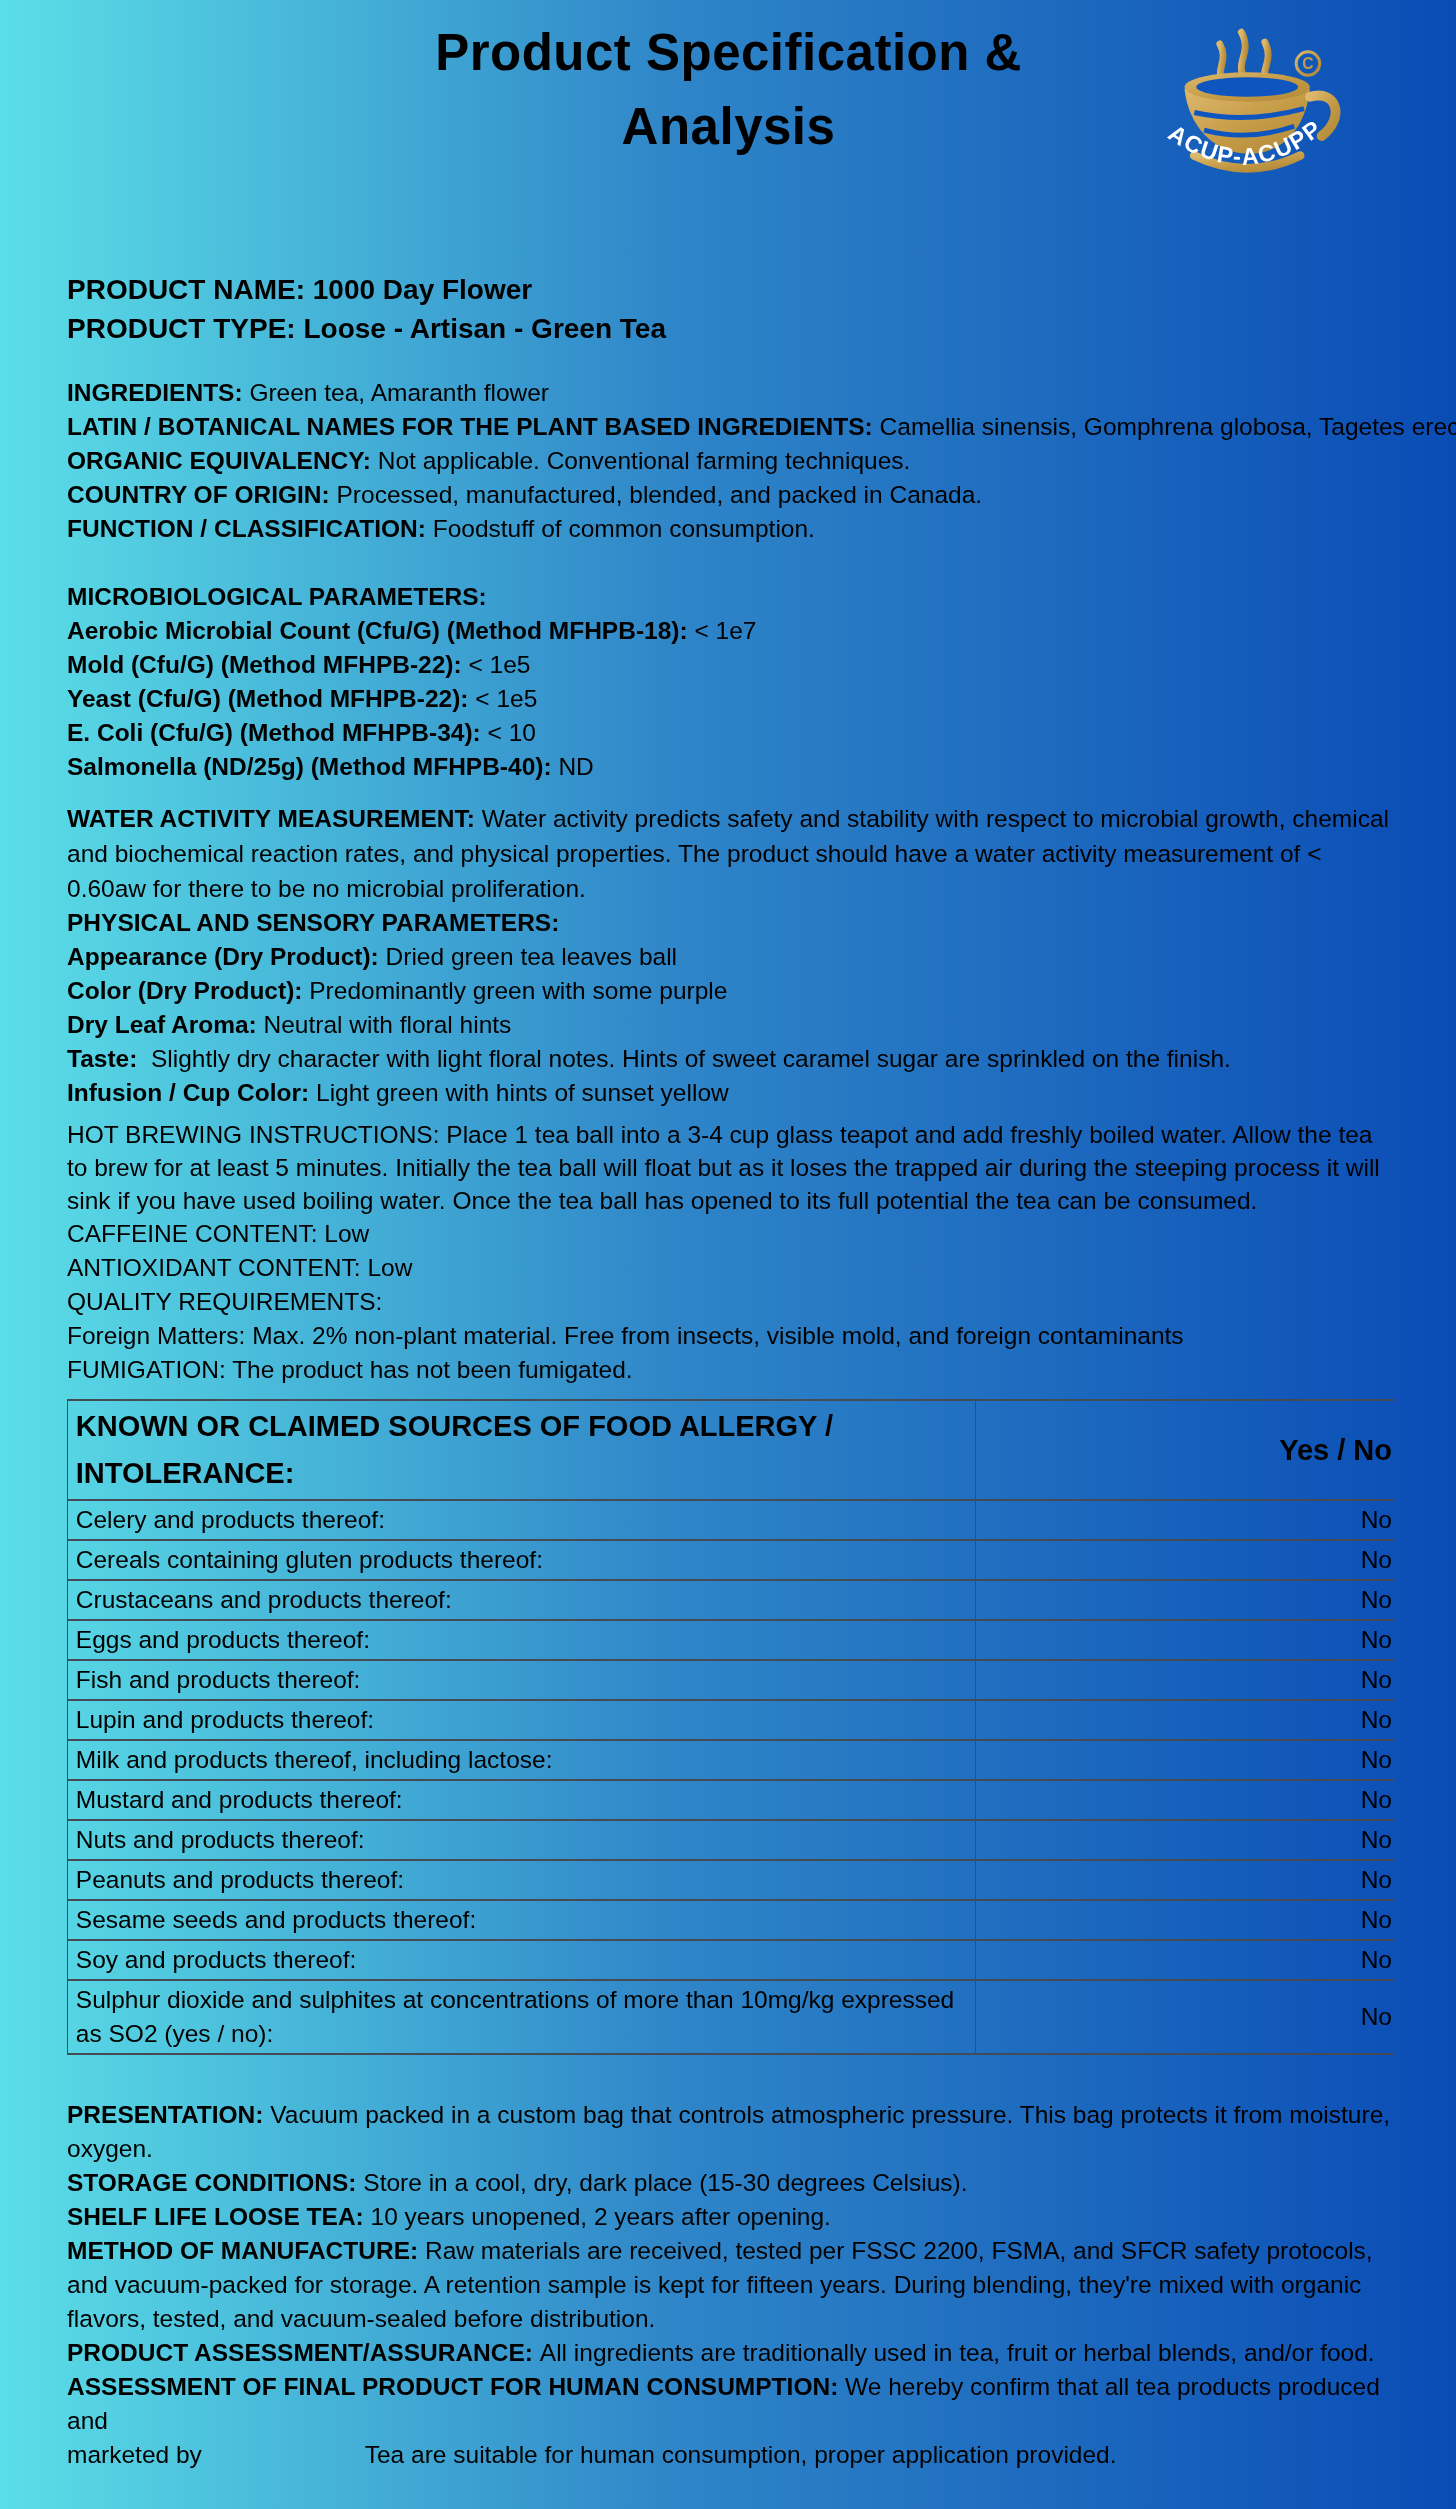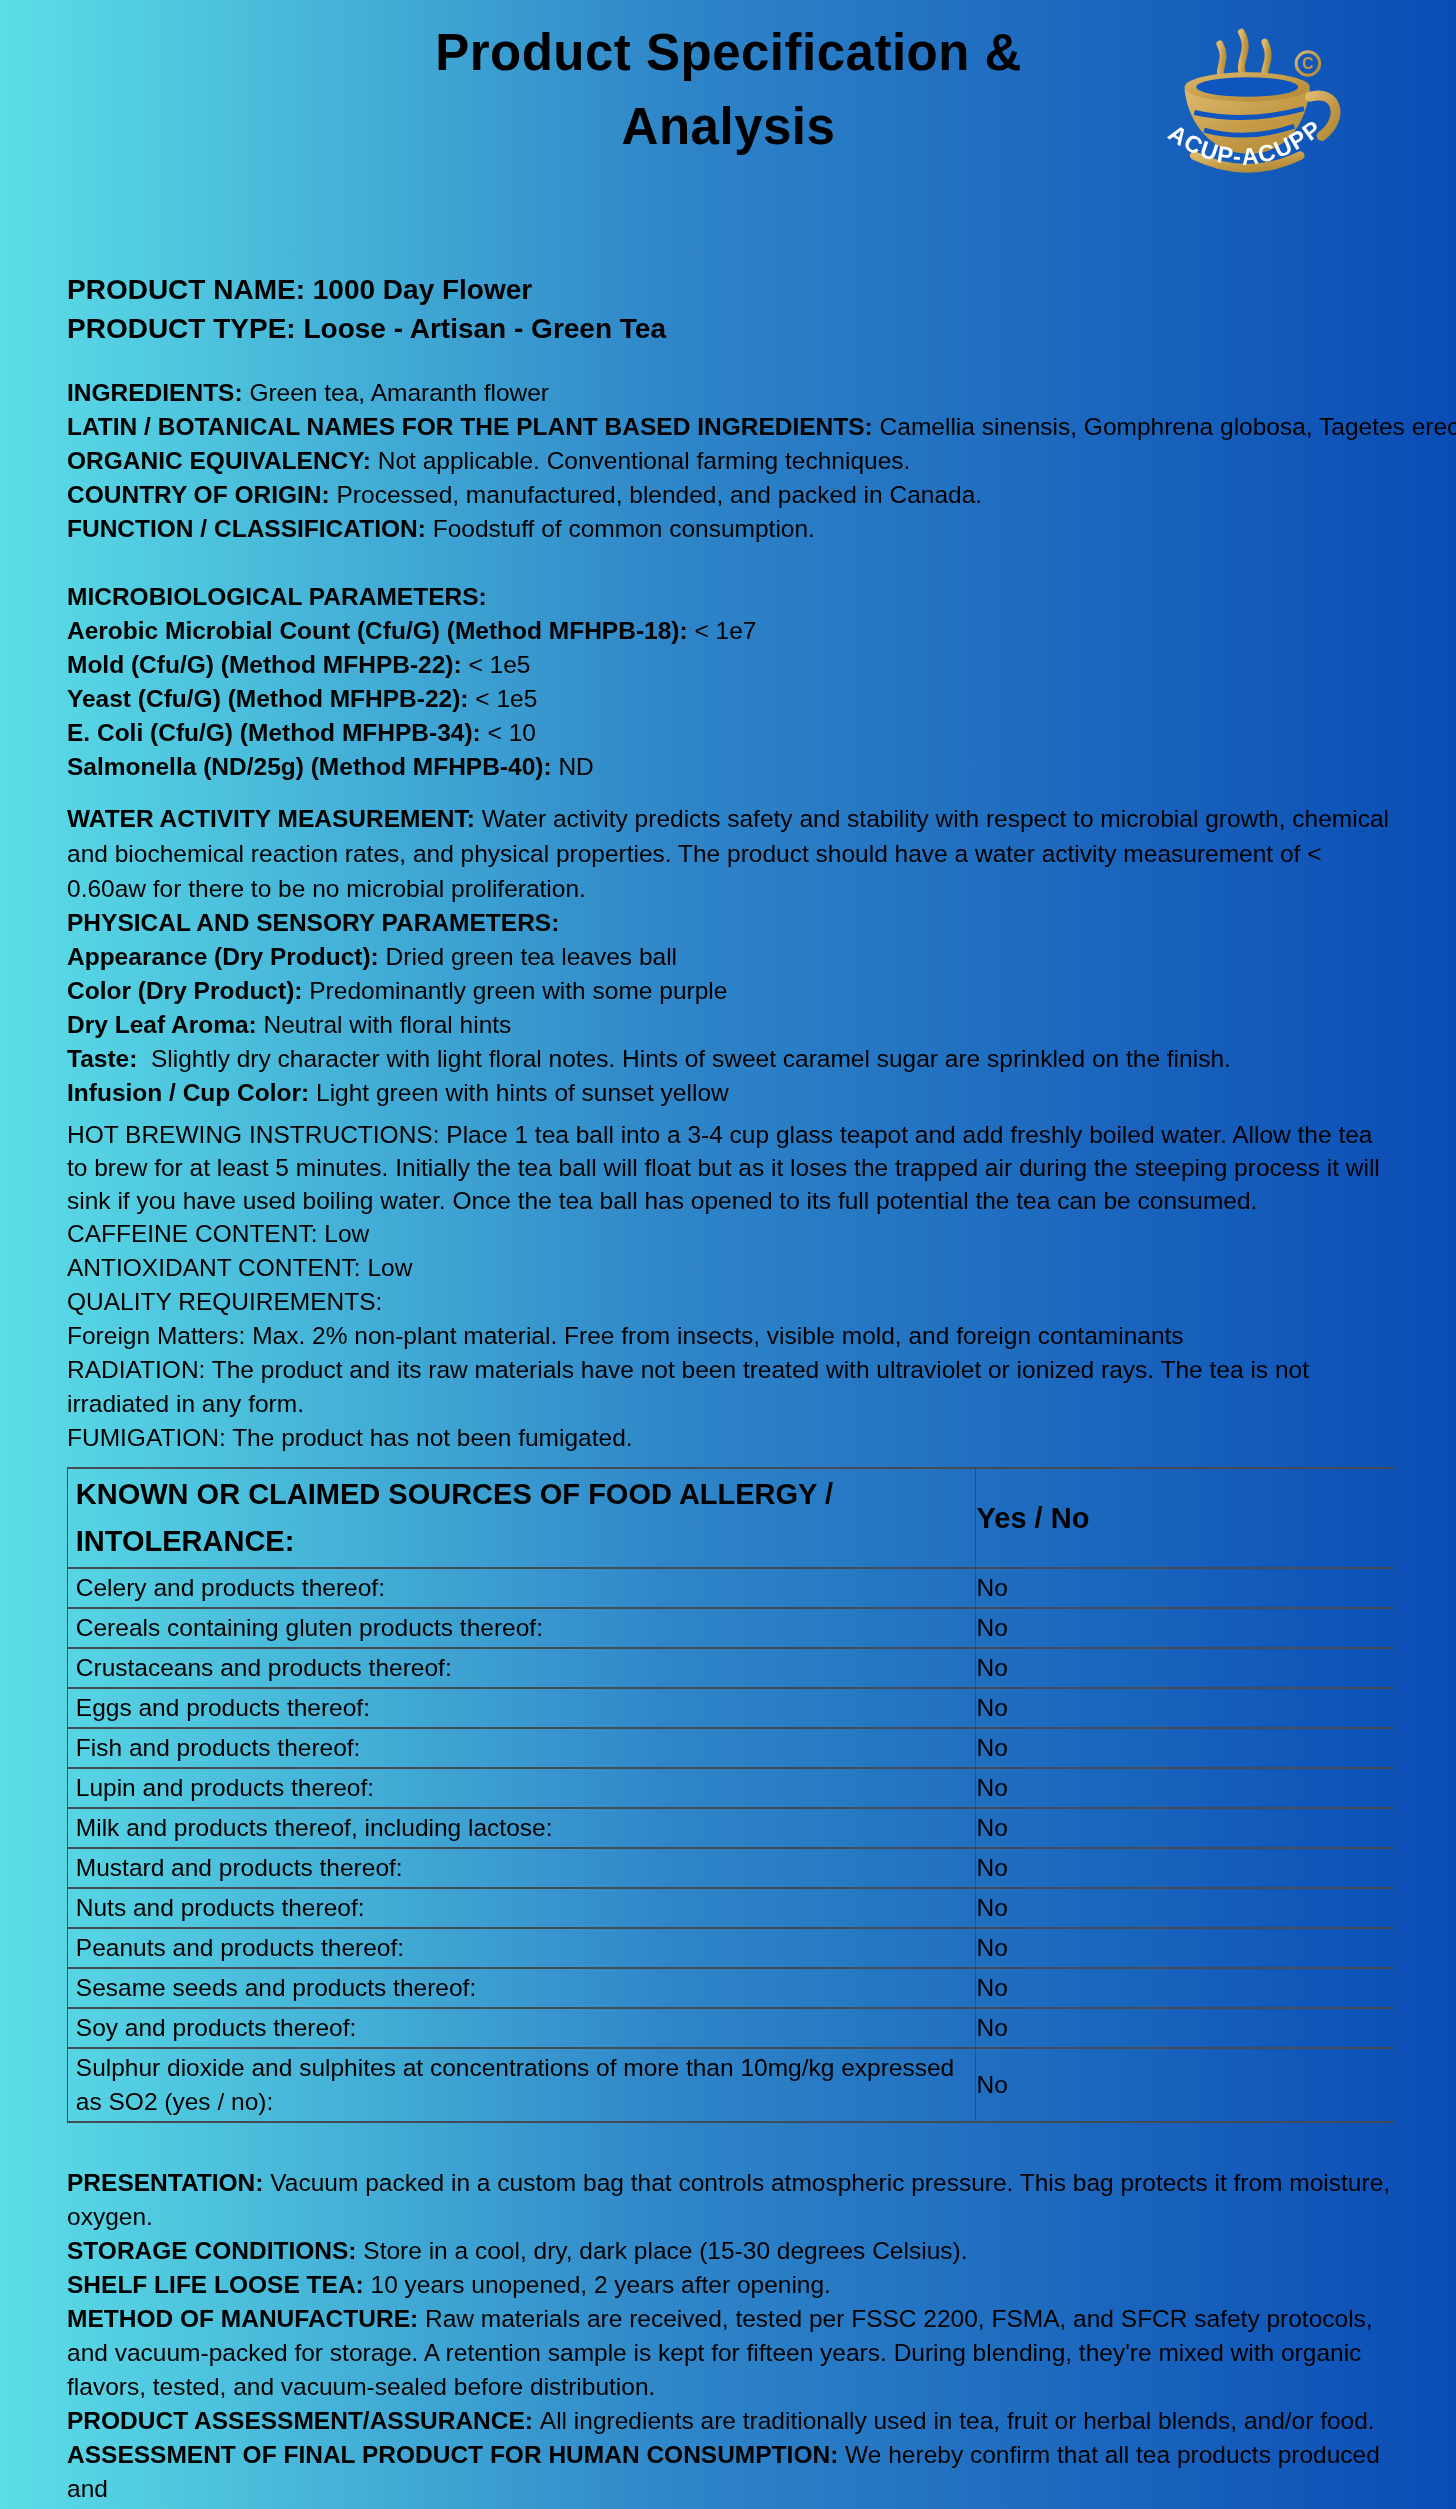--- a/index.html
+++ b/index.html
@@ -19,21 +19,21 @@
   .brewing-block{margin-top:7.8px;line-height:33px;}
   p{margin:0;}
   b{font-weight:bold;}
   .nowrap{white-space:nowrap;}
   .pre{white-space:pre-wrap;}
   table.allergy{width:100%;border-collapse:collapse;margin-top:11.8px;
                 table-layout:fixed;}
   table.allergy td{border:2px solid #454b55;border-left-width:1px;border-right-width:1px;
                    vertical-align:middle;}
   table.allergy td.c1{width:68.2%;padding:2px 7.8px;}
-  table.allergy td.c2{width:31.8%;text-align:left;}
+  table.allergy td.c2{width:31.8%;text-align:right;}
   tr.hdr td{height:90px;font-weight:bold;}
   tr.hdr td.c1{font-size:29px;line-height:47px;vertical-align:middle;}
   tr.hdr td.c2{font-size:29px;}
   tr.r td{height:34px;font-size:24.5px;}
   tr.r2 td{height:67px;font-size:24.5px;line-height:34px;}
   .footer-block{margin-top:43px;}
 </style>
 </head>
 <body>
 
@@ -120,21 +120,20 @@
     </div>
 
     <div class="brewing-block">
       <p>HOT BREWING INSTRUCTIONS: Place 1 tea ball into a 3-4 cup glass teapot and add freshly boiled water. Allow the tea to brew for at least 5 minutes. Initially the tea ball will float but as it loses the trapped air during the steeping process it will sink if you have used boiling water. Once the tea ball has opened to its full potential the tea can be consumed.</p>
     </div>
     <div>
       <p>CAFFEINE CONTENT: Low</p>
       <p>ANTIOXIDANT CONTENT: Low</p>
       <p>QUALITY REQUIREMENTS:</p>
       <p>Foreign Matters: Max. 2% non-plant material. Free from insects, visible mold, and foreign contaminants</p>
-      <p>RADIATION: The product and its raw materials have not been treated with ultraviolet or ionized rays. The tea is not irradiated in any form.</p>
       <p>FUMIGATION: The product has not been fumigated.</p>
     </div>
 
     <table class="allergy">
       <tbody>
         <tr class="hdr">
           <td class="c1">KNOWN OR CLAIMED SOURCES OF FOOD ALLERGY / INTOLERANCE:</td>
           <td class="c2">Yes / No</td>
         </tr>
         <tr class="r">

